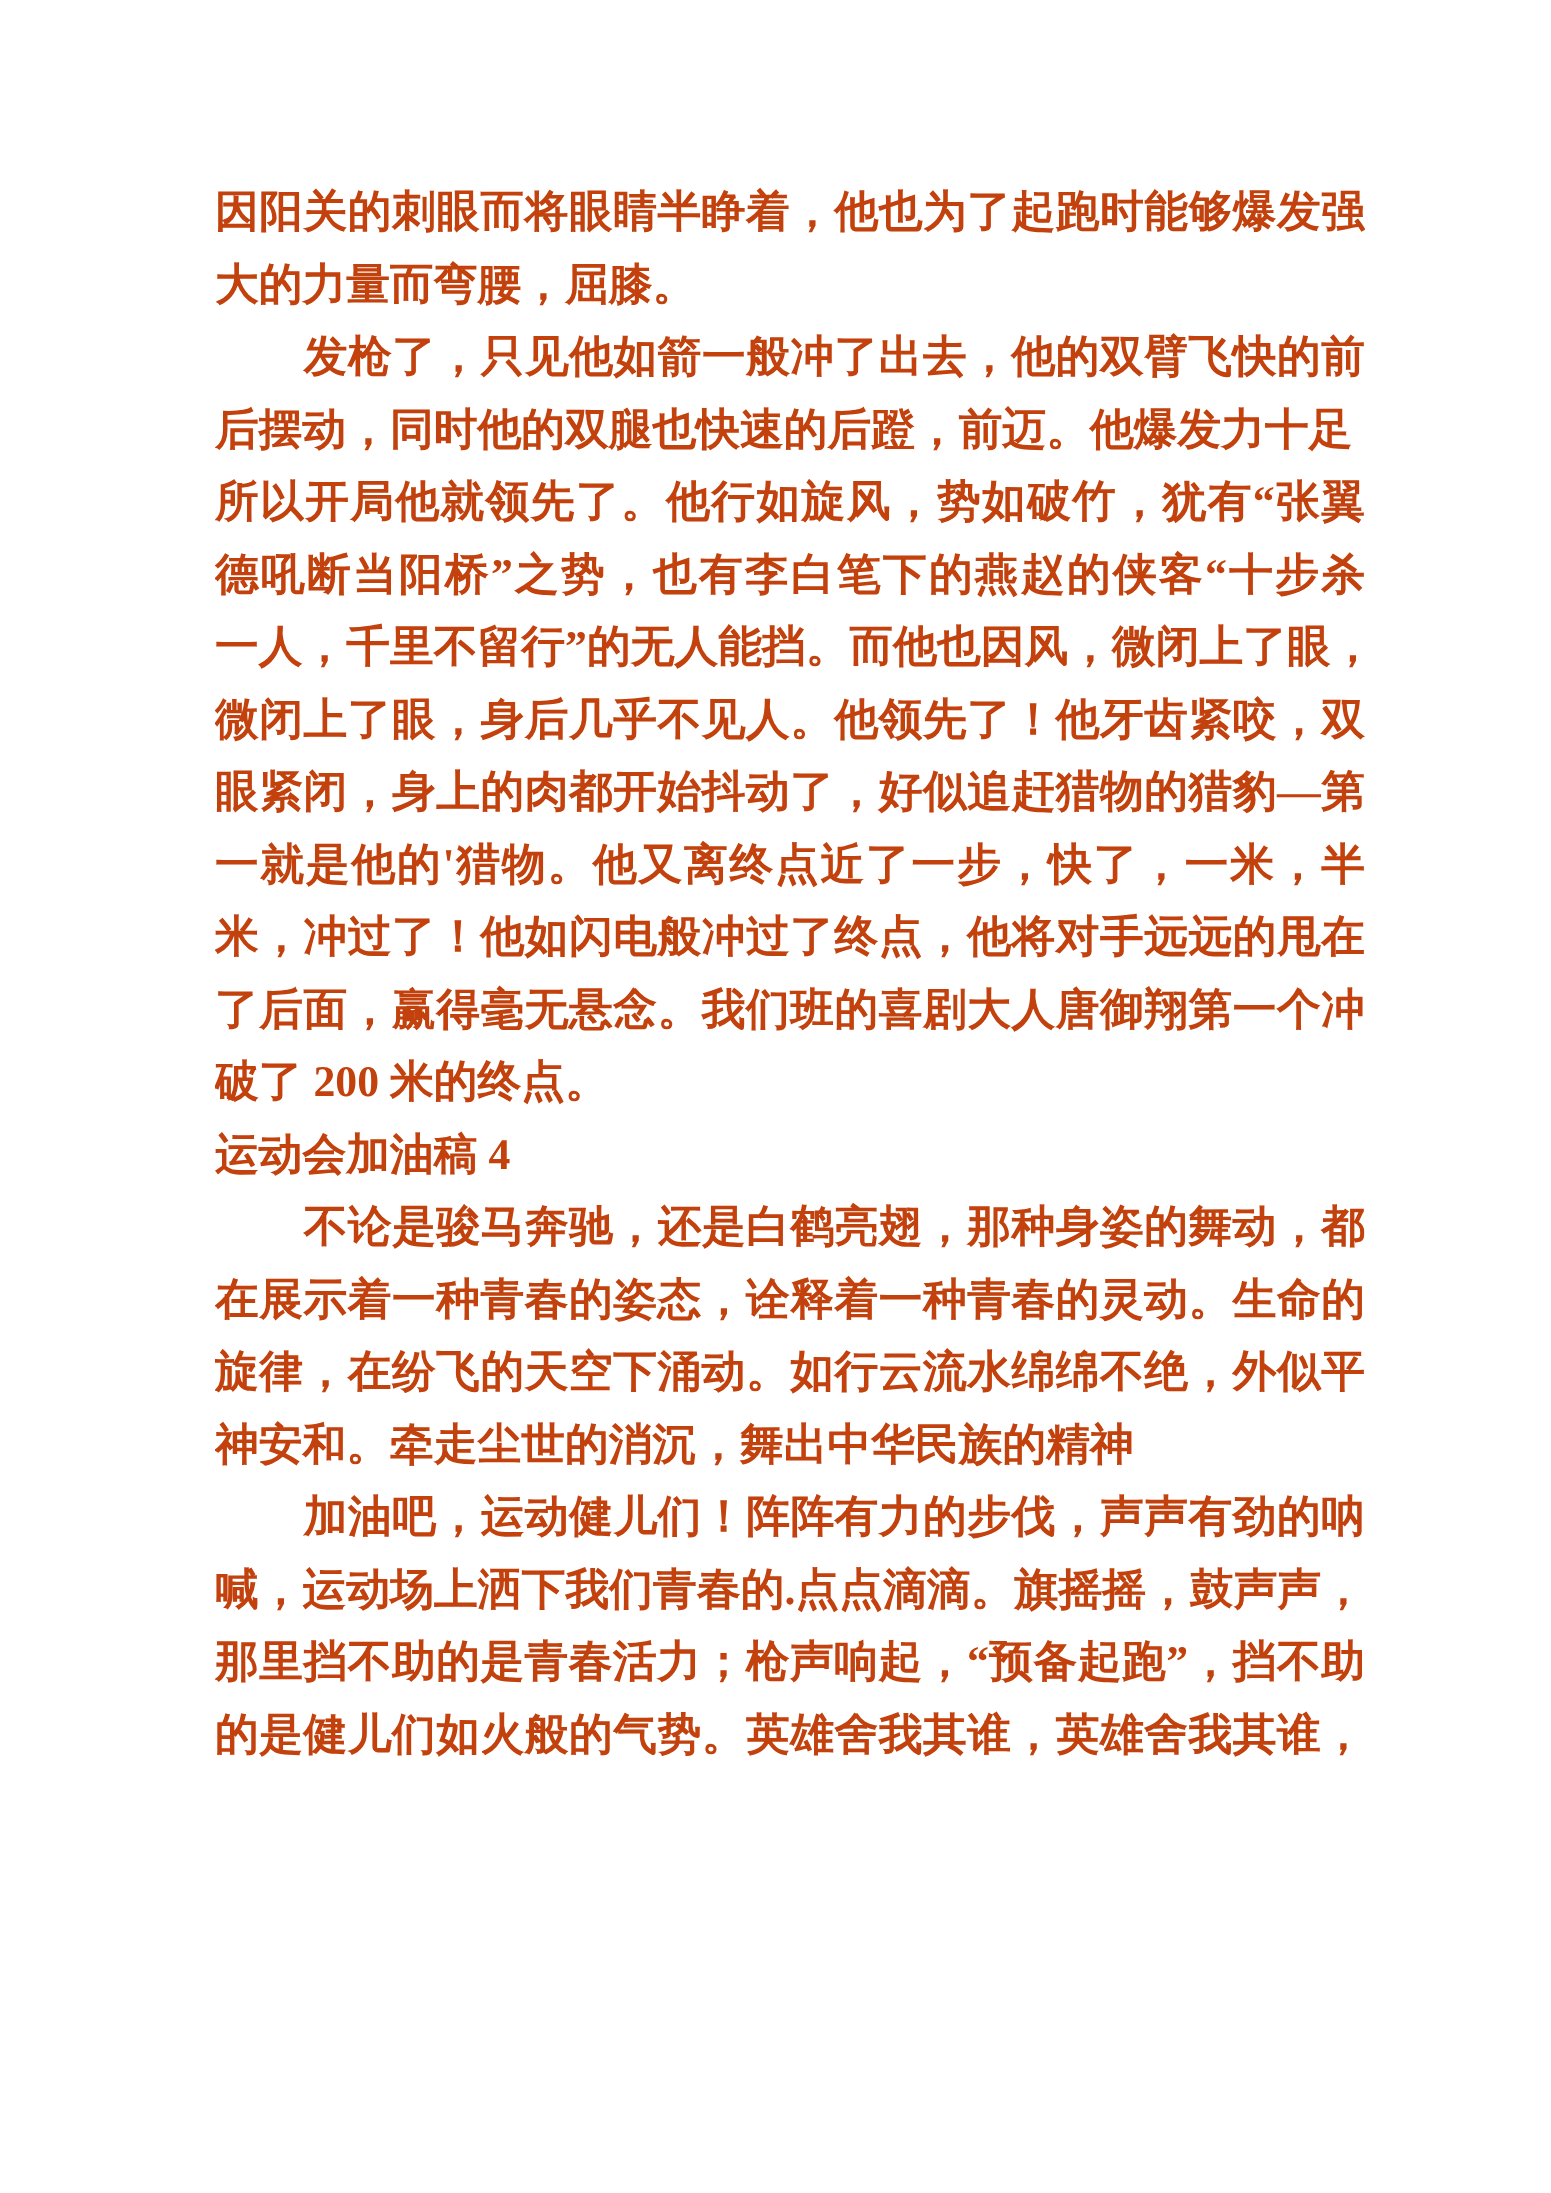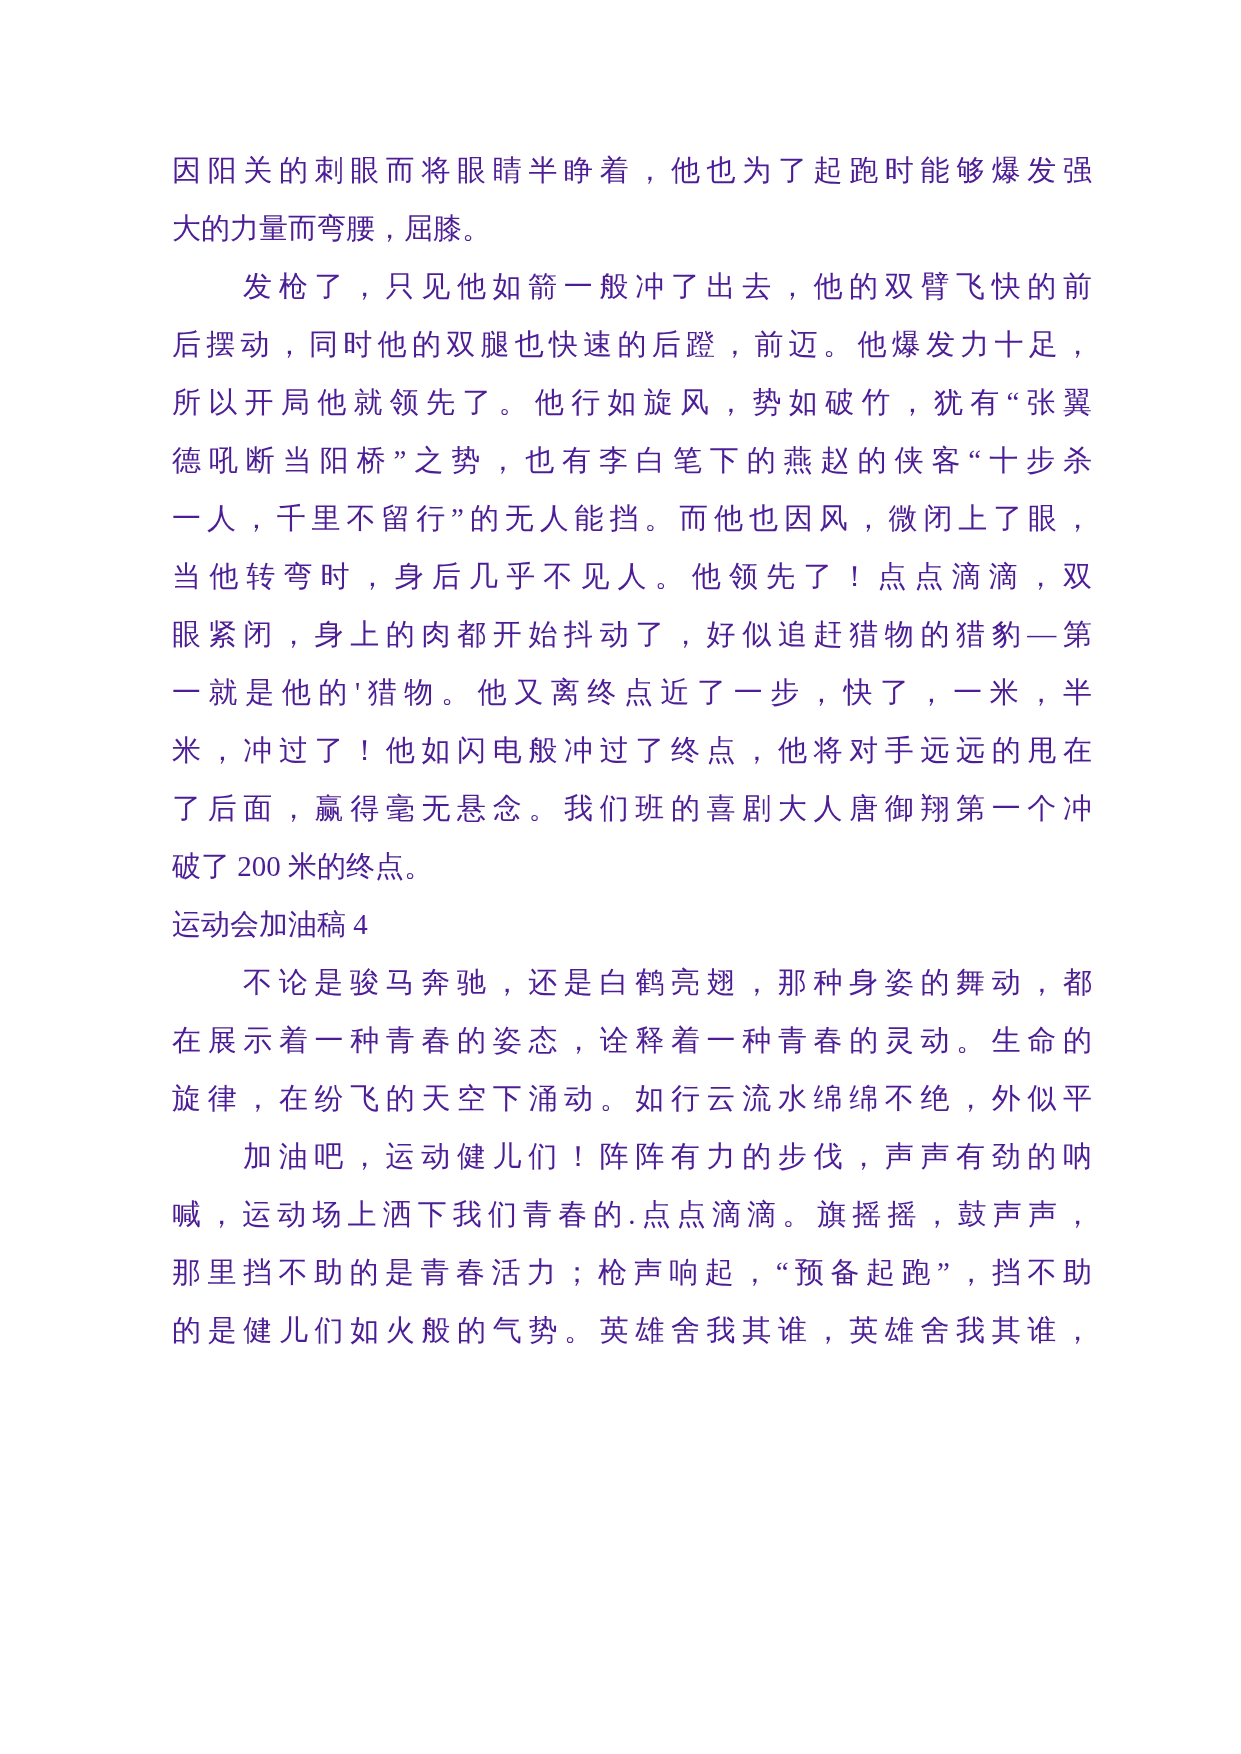--- a/index.html
+++ b/index.html
@@ -12,25 +12,25 @@
     overflow: hidden;
     font-family: "Liberation Serif", "DejaVu Serif", serif;
   }
   .doc {
     position: absolute;
     left: 172px;
     top: 141px;
     width: 920px;
   }
   .line {
-    font-size: 29px;
+    font-size: 35px;
     line-height: 58px;
     height: 58px;
-    color: #4c1d95;
-    font-weight: 400;
+    color: #c2410c;
+    font-weight: 700;
     white-space: nowrap;
     overflow: hidden;
     text-align: justify;
     text-justify: inter-character;
     letter-spacing: 0px;
   }
   .line.just { text-align-last: justify; }
   .line.indent { padding-left: 71px; }
   .line.heading { text-align-last: left; }
 </style>
@@ -39,28 +39,29 @@
 
 <div class="page">
   <div class="doc">
       <div class="line just">因阳关的刺眼而将眼睛半睁着，他也为了起跑时能够爆发强</div>
       <div class="line">大的力量而弯腰，屈膝。</div>
       <div class="line just indent">发枪了，只见他如箭一般冲了出去，他的双臂飞快的前</div>
       <div class="line just">后摆动，同时他的双腿也快速的后蹬，前迈。他爆发力十足，</div>
       <div class="line just">所以开局他就领先了。他行如旋风，势如破竹，犹有“张翼</div>
       <div class="line just">德吼断当阳桥”之势，也有李白笔下的燕赵的侠客“十步杀</div>
       <div class="line just">一人，千里不留行”的无人能挡。而他也因风，微闭上了眼，</div>
-      <div class="line just">当他转弯时，身后几乎不见人。他领先了！点点滴滴，双</div>
+      <div class="line just">微闭上了眼，身后几乎不见人。他领先了！他牙齿紧咬，双</div>
       <div class="line just">眼紧闭，身上的肉都开始抖动了，好似追赶猎物的猎豹—第</div>
       <div class="line just">一就是他的'猎物。他又离终点近了一步，快了，一米，半</div>
       <div class="line just">米，冲过了！他如闪电般冲过了终点，他将对手远远的甩在</div>
       <div class="line just">了后面，赢得毫无悬念。我们班的喜剧大人唐御翔第一个冲</div>
       <div class="line">破了 200 米的终点。</div>
       <div class="line heading">运动会加油稿 4</div>
       <div class="line just indent">不论是骏马奔驰，还是白鹤亮翅，那种身姿的舞动，都</div>
       <div class="line just">在展示着一种青春的姿态，诠释着一种青春的灵动。生命的</div>
       <div class="line just">旋律，在纷飞的天空下涌动。如行云流水绵绵不绝，外似平</div>
+      <div class="line">神安和。牵走尘世的消沉，舞出中华民族的精神</div>
       <div class="line just indent">加油吧，运动健儿们！阵阵有力的步伐，声声有劲的呐</div>
       <div class="line just">喊，运动场上洒下我们青春的.点点滴滴。旗摇摇，鼓声声，</div>
       <div class="line just">那里挡不助的是青春活力；枪声响起，“预备起跑”，挡不助</div>
       <div class="line just">的是健儿们如火般的气势。英雄舍我其谁，英雄舍我其谁，</div>
     </div>
 </div>
 
 </body></html>

